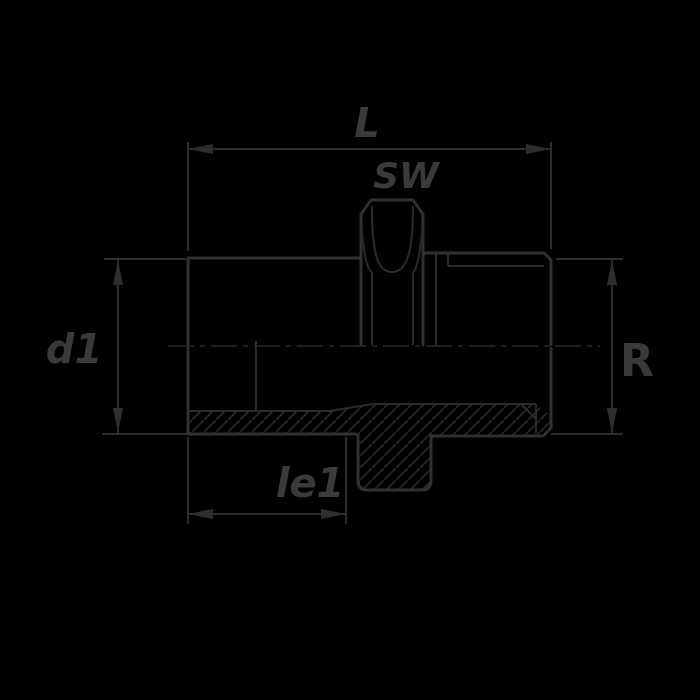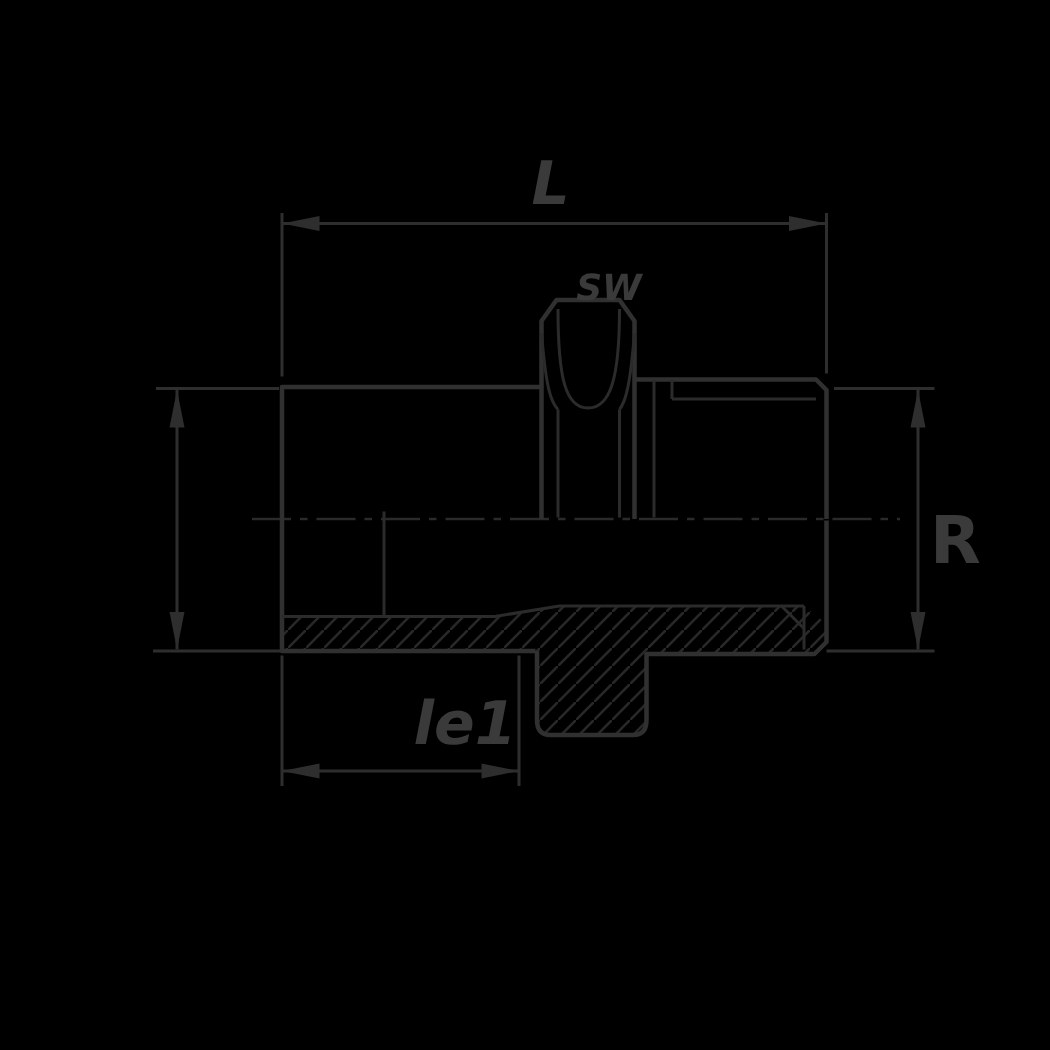--- a/index.html
+++ b/index.html
@@ -12,21 +12,21 @@
   .s2{stroke:#2b2b2b;stroke-width:2;fill:none;stroke-linejoin:round;}
   .dim{stroke:#2e2e2e;stroke-width:2;fill:none;}
   .arr{fill:#2e2e2e;stroke:none;}
   .cl{stroke:#2a2a2a;stroke-width:1.6;fill:none;stroke-dasharray:26 6 5 6;}
   .hat{stroke:#282828;stroke-width:1.7;}
   .lbl{
     position:absolute;transform:translate(-50%,-50%);
     color:#3a3a3a;font-weight:bold;font-style:oblique;
     font-size:40px;line-height:1;white-space:nowrap;
   }
-  .lbl.small{font-size:24px;margin-top:16px;}
+  .lbl.small{font-size:36px;}
   .lbl.upright{font-style:normal;font-size:44px;}
 </style>
 </head>
 <body>
 
 <div class="stage">
 
   <svg width="700" height="700" viewBox="0 0 700 700">
     <defs>
       <pattern id="hatch" width="12" height="12" patternUnits="userSpaceOnUse">
@@ -104,18 +104,19 @@
       <path class="dim" d="M188,514 H346"></path>
       <path class="arr" d="M188,514 L213,509 L213,519 Z"></path>
       <path class="arr" d="M346,514 L321,509 L321,519 Z"></path>
     </g>
   </svg>
 
   <div class="lbl" style="left:367px;top:123px;">L</div>
 
   <div class="lbl small" style="left:406px;top:176px;">SW</div>
 
+  <div class="lbl" style="left:74px;top:349px;">d1</div>
 
   <div class="lbl upright" style="left:637px;top:361px;">R</div>
 
   <div class="lbl" style="left:290px;top:483px;margin-left:20px;">le1</div>
 
 </div>
 
 </body></html>

